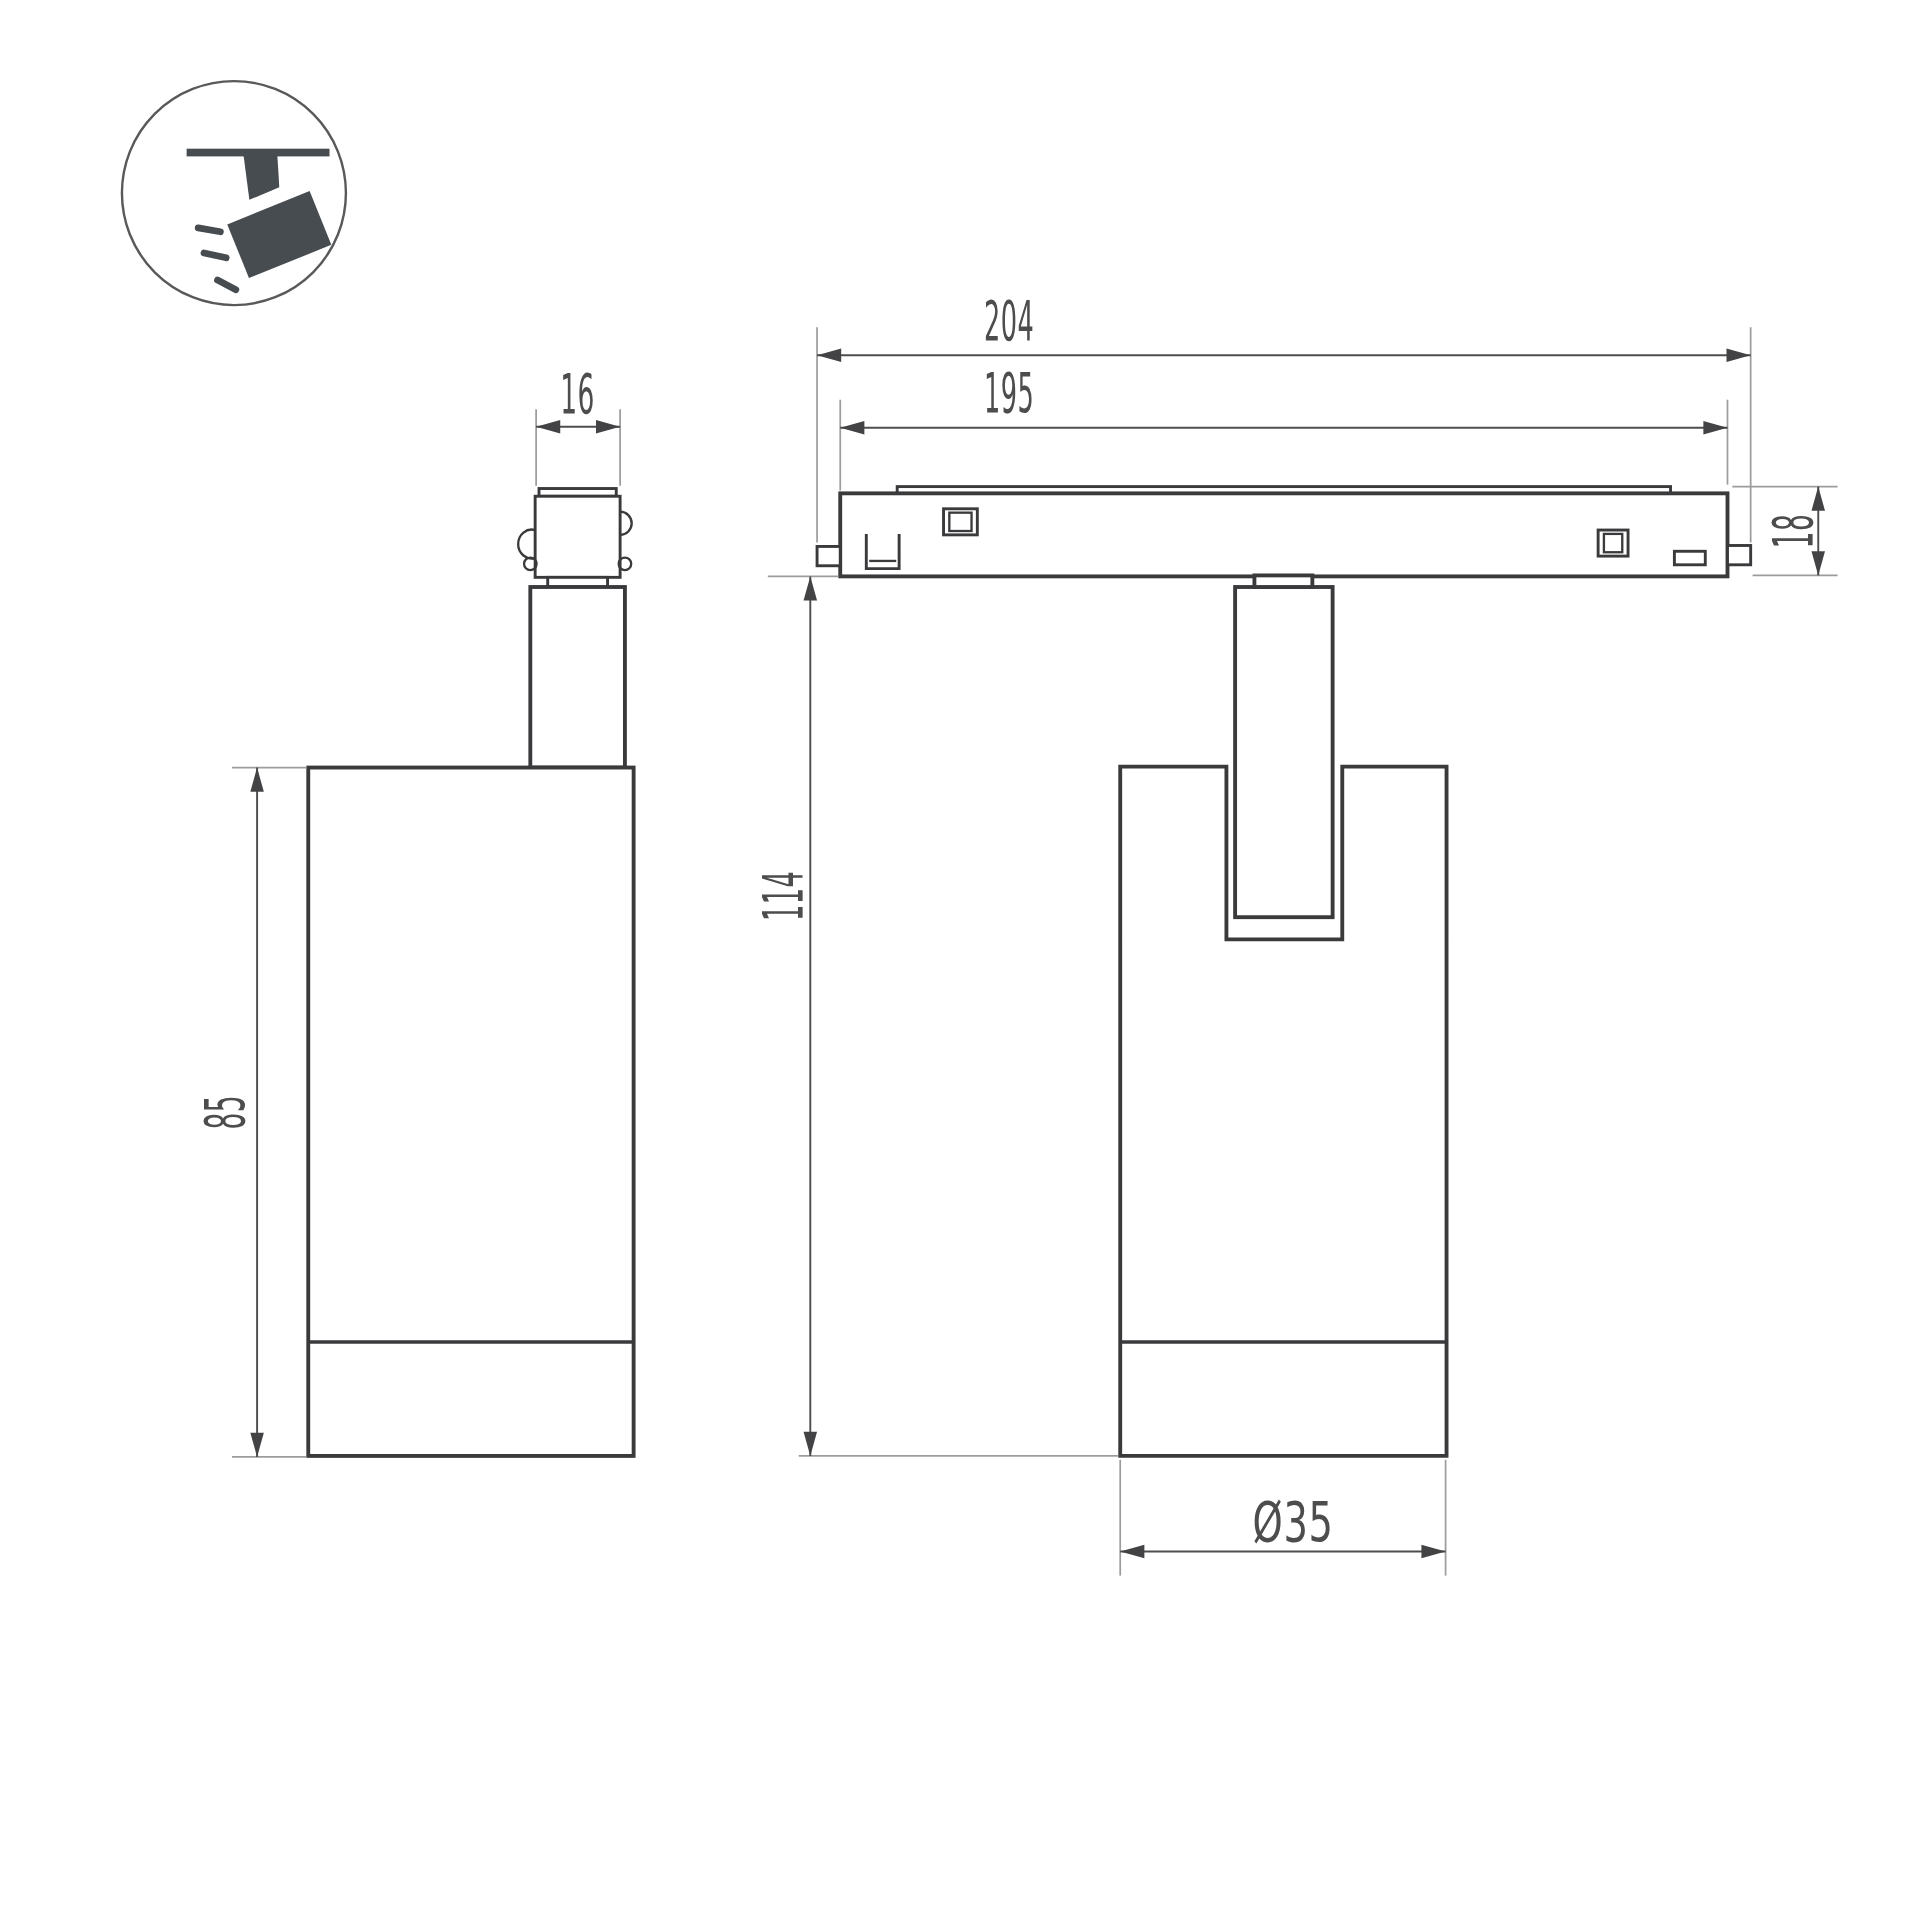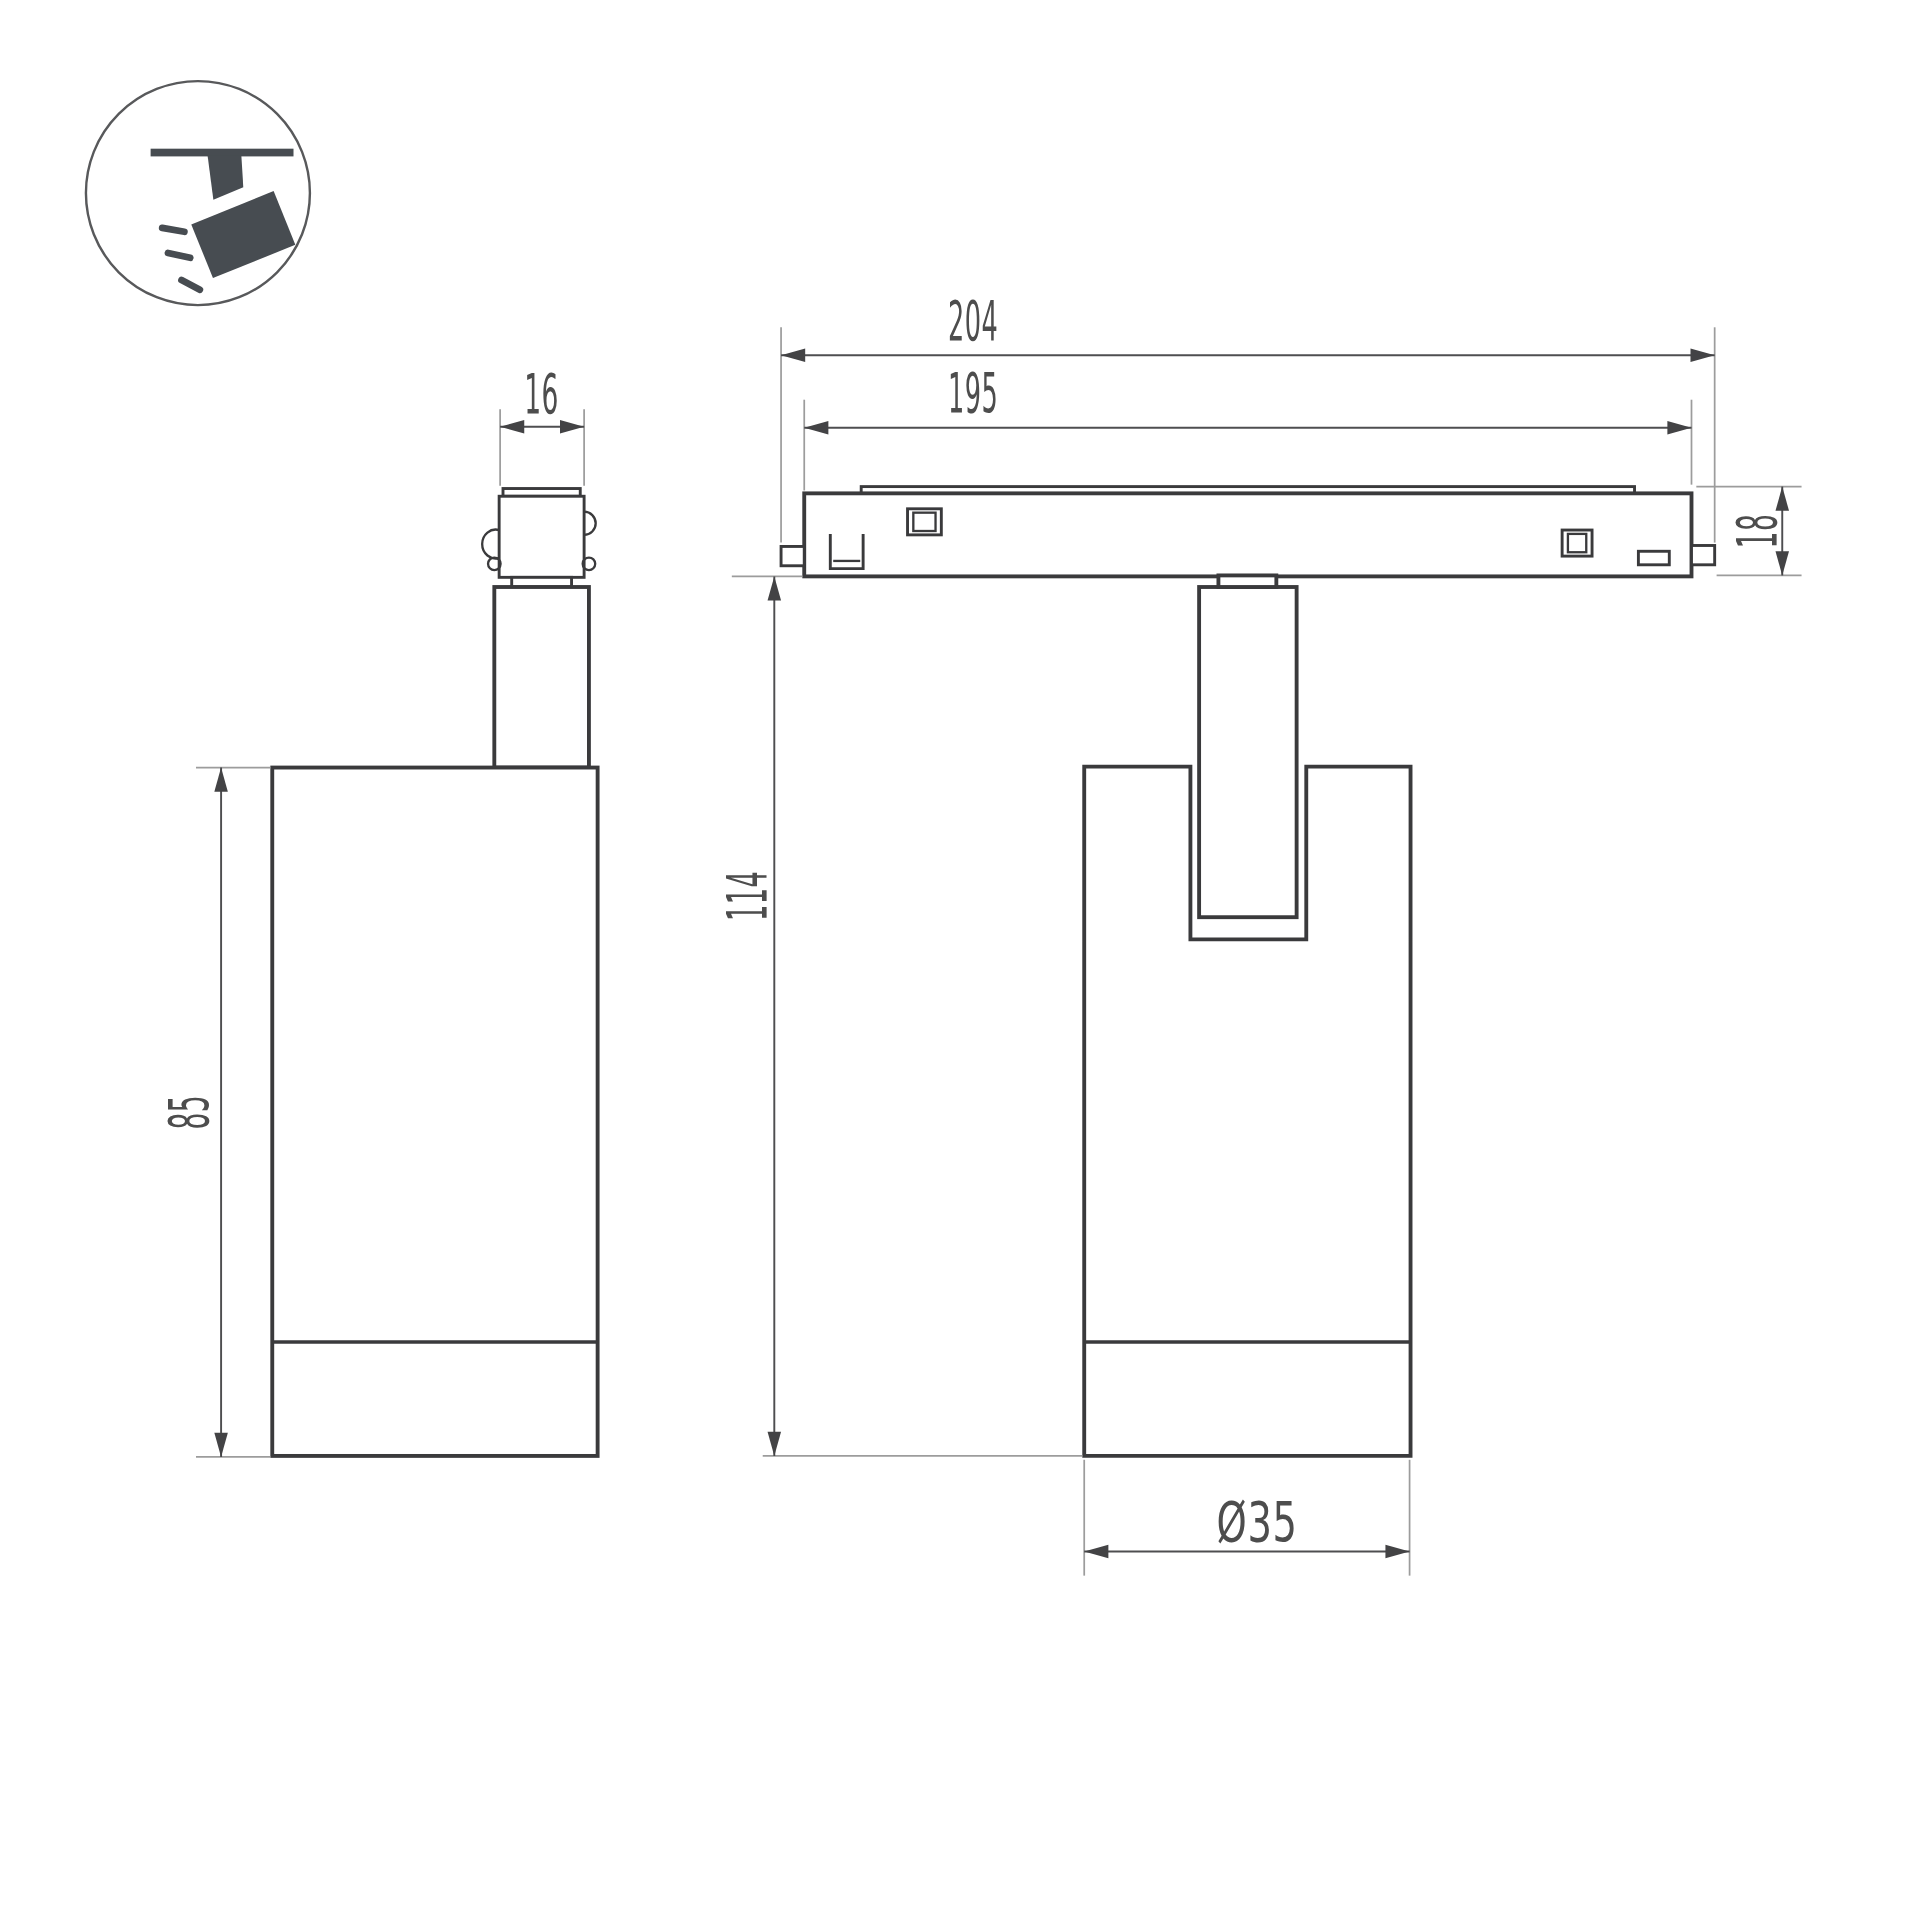--- a/index.html
+++ b/index.html
@@ -2,21 +2,21 @@
 <html><head>
 <meta charset="utf-8">
 <style>
   html,body{margin:0;padding:0;}
   body{
     width:1929px;height:1929px;
     background:#ffffff;
     font-family:"DejaVu Sans", sans-serif;
     overflow:hidden;
   }
-  .canvas{width:1532px;height:1929px;position:relative;}
+  .canvas{width:1532px;height:1929px;position:relative;padding-left:36px;}
   svg{display:block;}
   .outline{fill:#ffffff;stroke:#3a3a3c;stroke-width:4;}
   .outline-thin{fill:#ffffff;stroke:#3a3a3c;stroke-width:3;}
   .detail{fill:none;stroke:#3a3a3c;stroke-width:3;}
   .detail-thin{fill:none;stroke:#3a3a3c;stroke-width:2.4;}
   .extline{stroke:#9c9c9c;stroke-width:1.8;fill:none;}
   .dimline{stroke:#4e4e50;stroke-width:2;fill:none;}
   .arrow{fill:#434345;stroke:none;}
   .dimtext{
     font-family:"DejaVu Sans", sans-serif;

